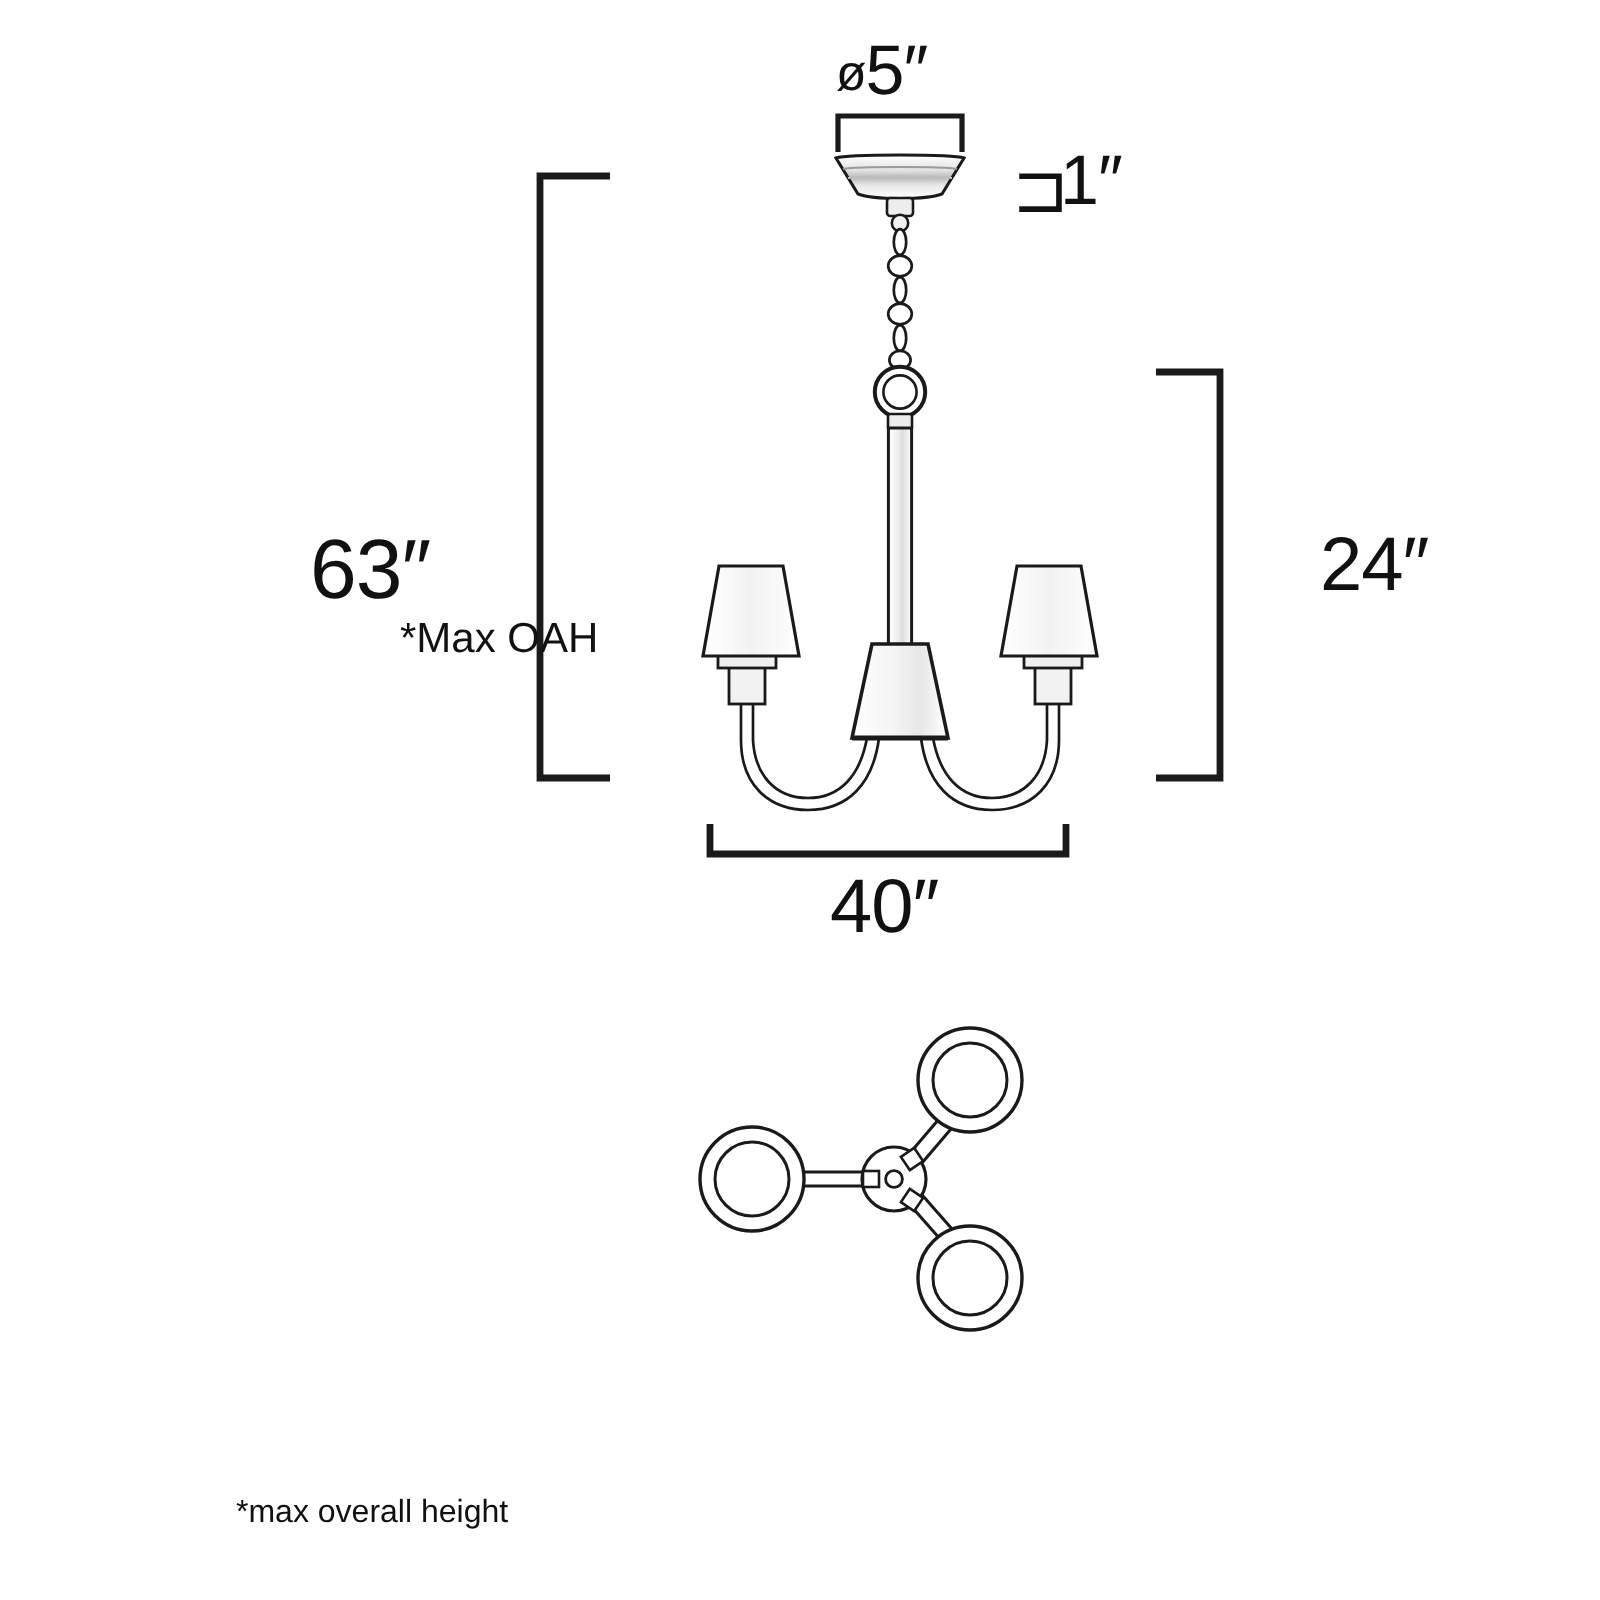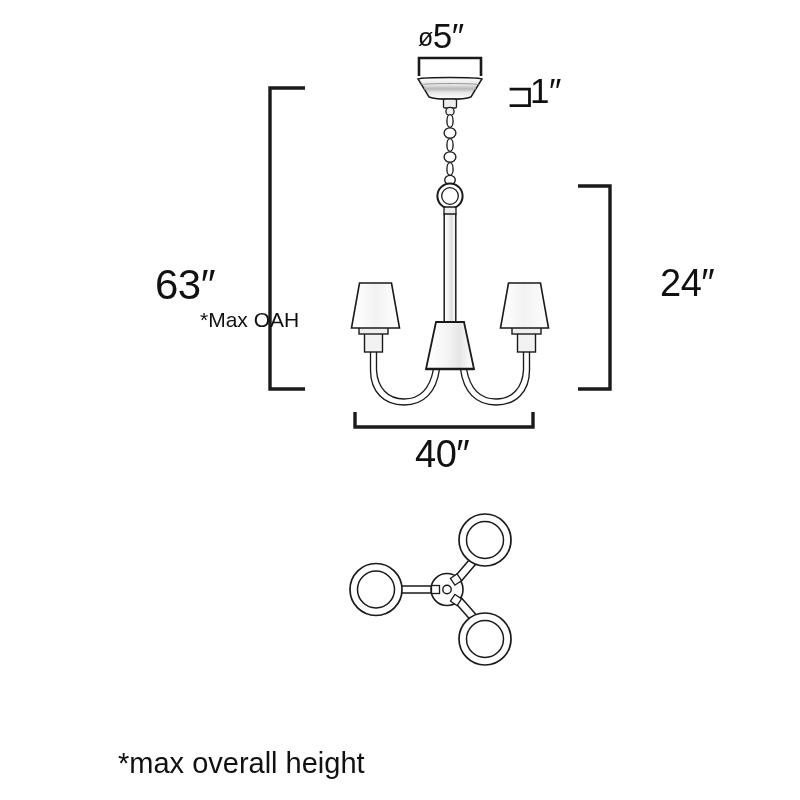--- a/index.html
+++ b/index.html
@@ -84,21 +84,21 @@
   }
   .lbl-20 {
     left: 415px;
     top: 435px;
     font-size: 38px;
     letter-spacing: -0.5px;
   }
   .lbl-footnote {
     left: 118px;
     top: 749px;
-    font-size: 29px;
+    font-size: 16px;
     letter-spacing: 0px;
   }
 </style>
 </head>
 <body>
 
 <div id="spec-sheet">
 
   <svg class="drawing" viewBox="0 0 800 800" xmlns="http://www.w3.org/2000/svg">
     <defs>

